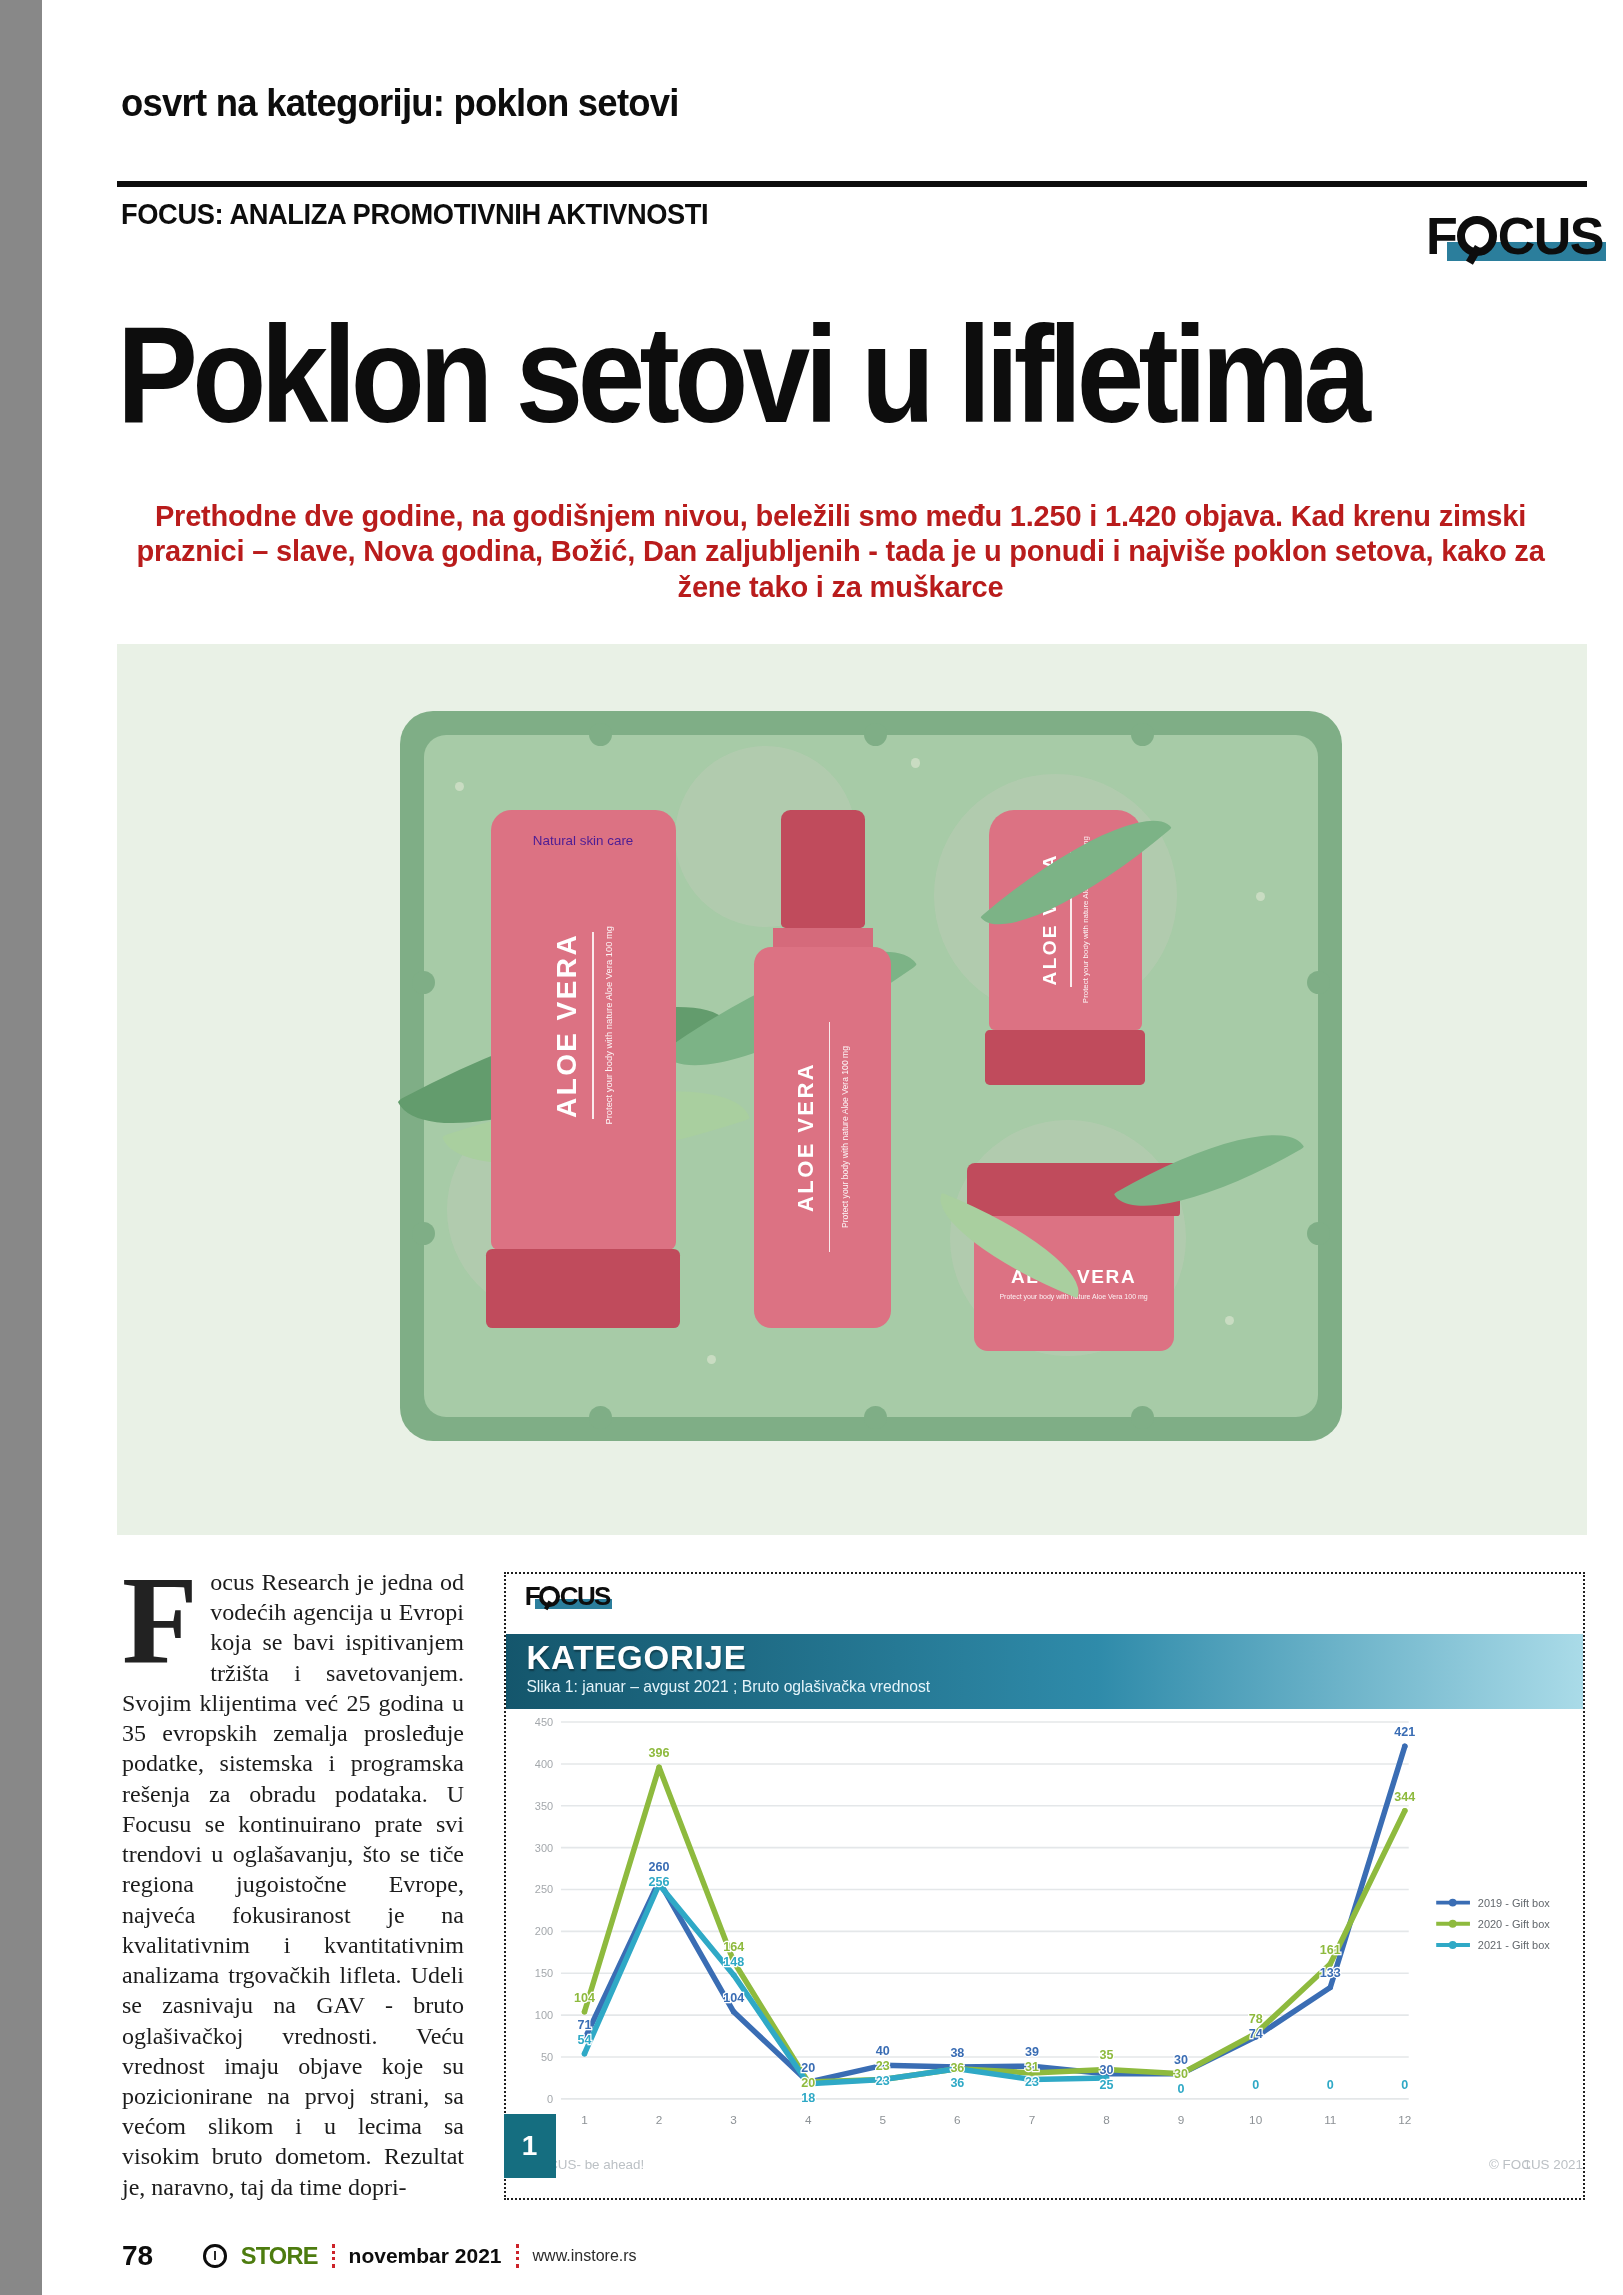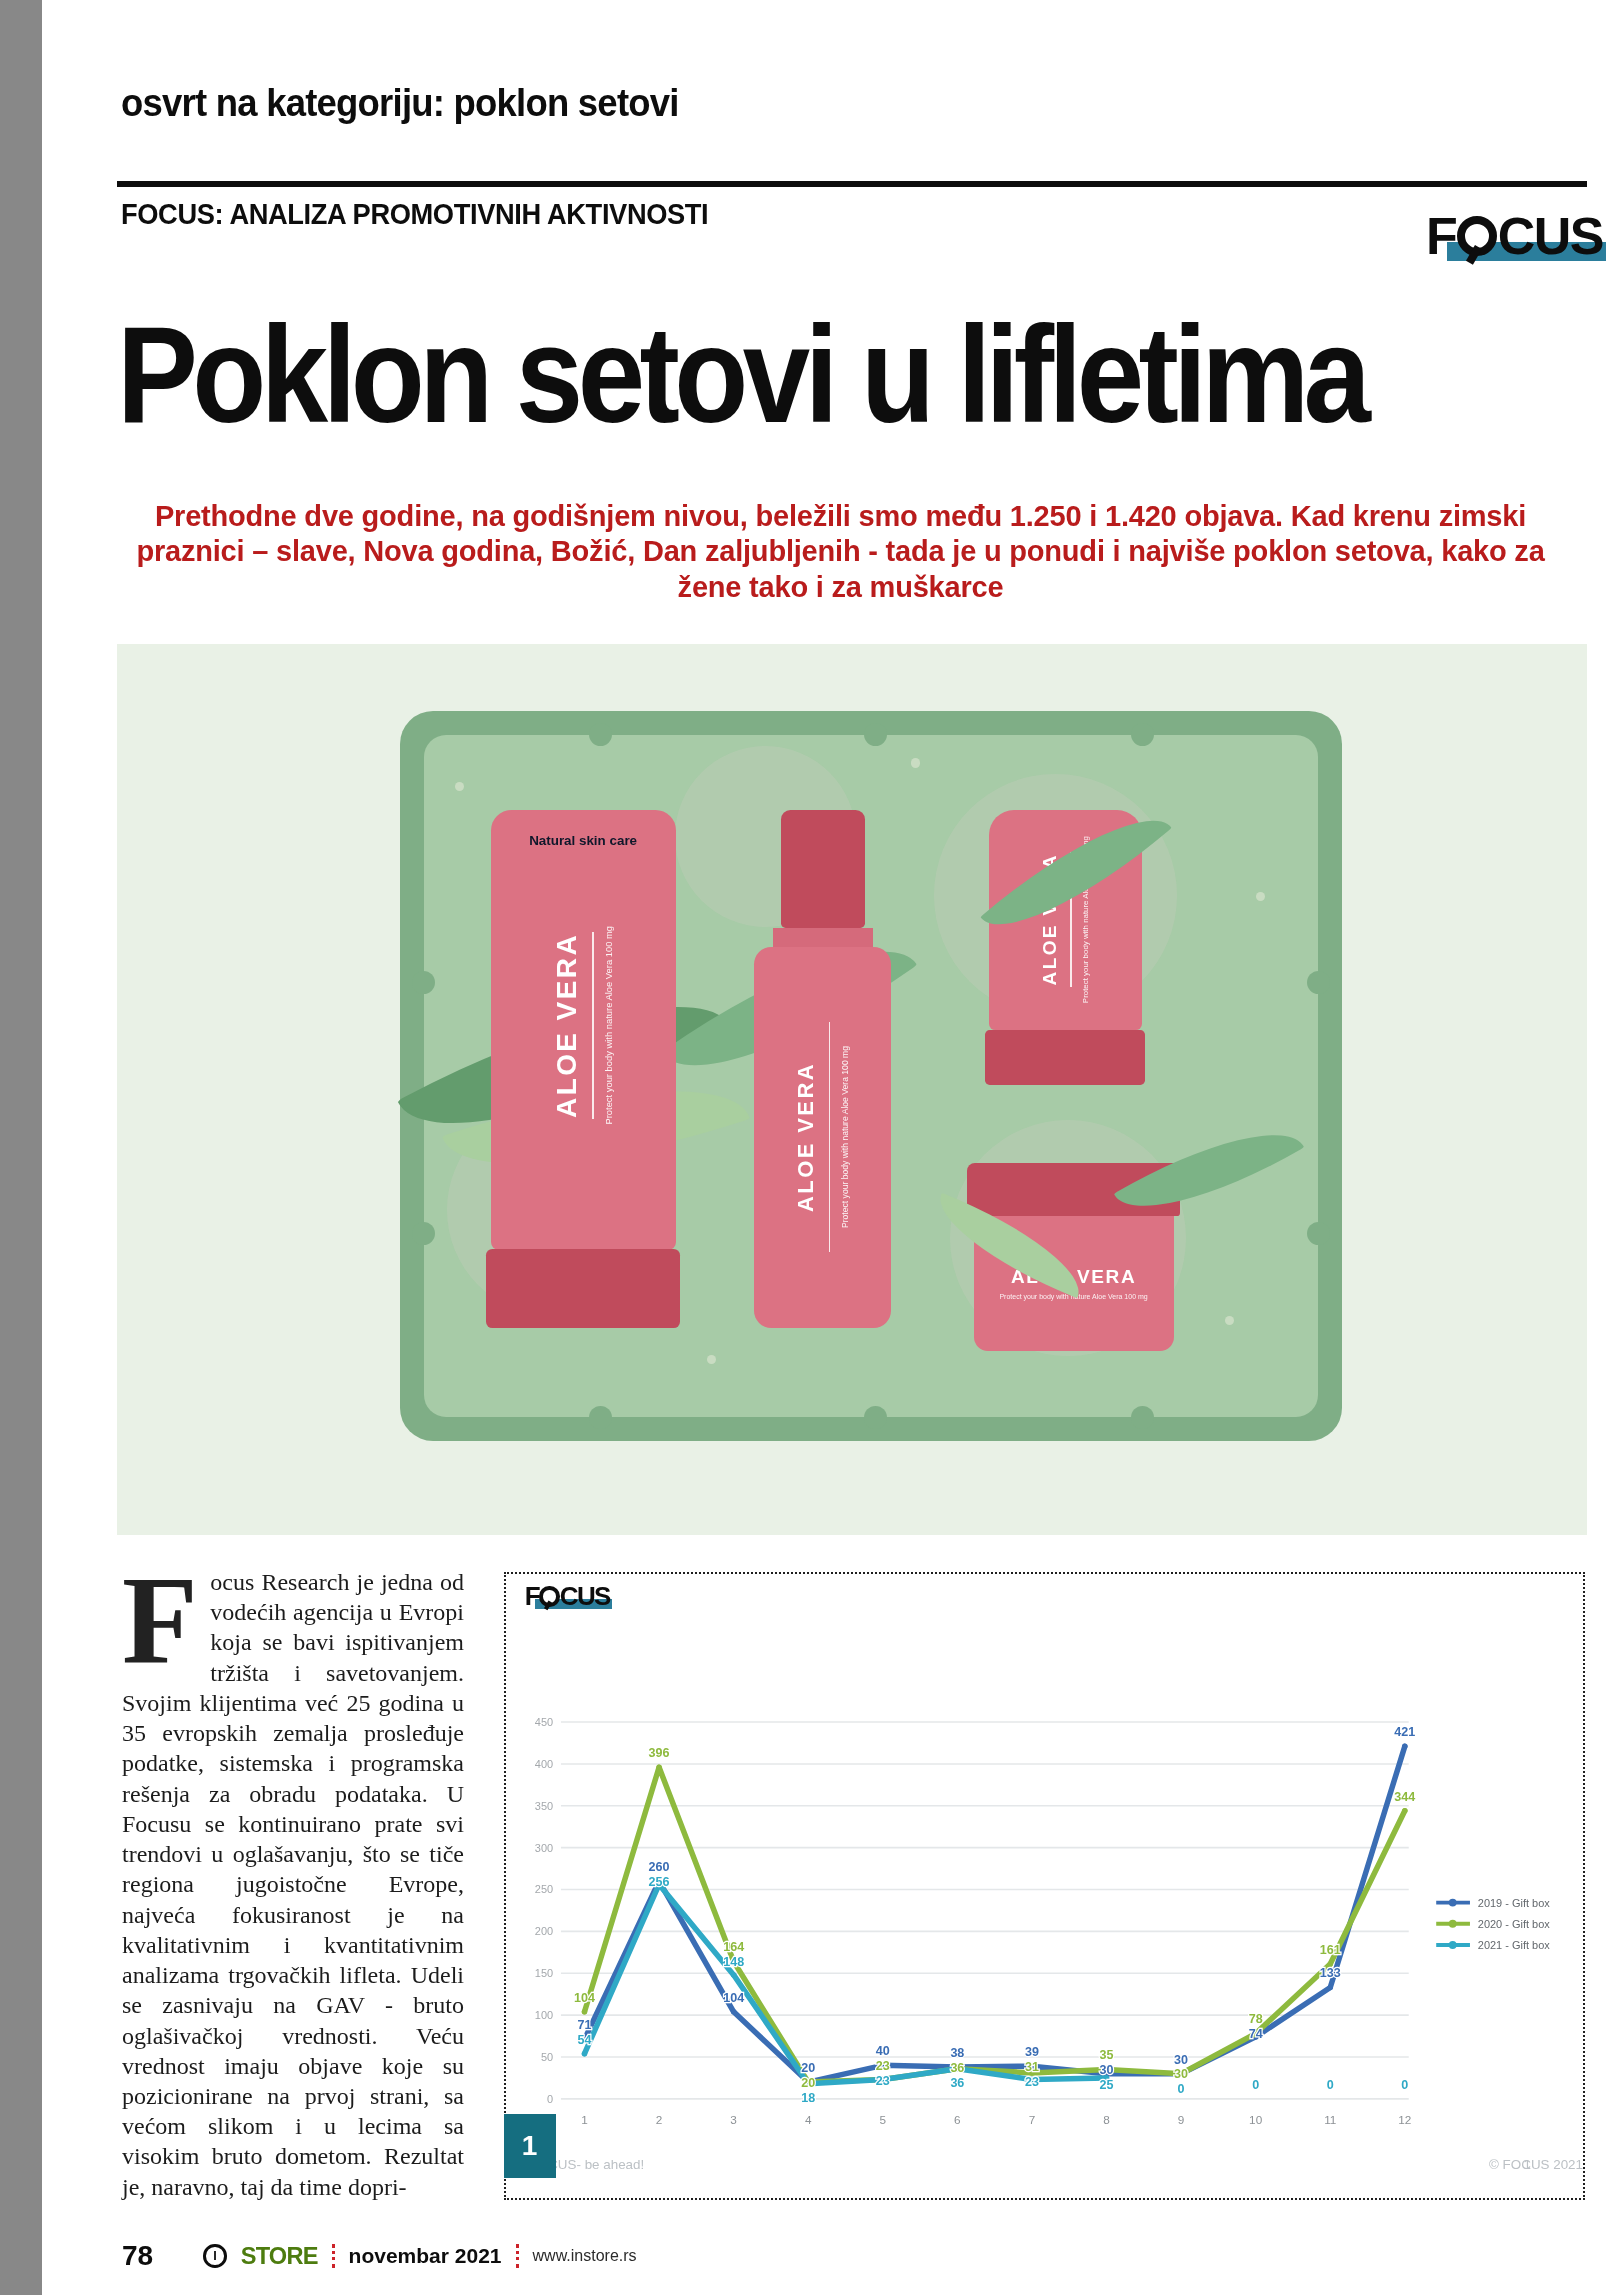--- a/index.html
+++ b/index.html
@@ -35,21 +35,21 @@
   .gift-frame{position:absolute;left:283px;top:67px;width:942px;height:730px;background:#7fae86;border-radius:33px;}
   .gift-inner{position:absolute;inset:23.6px;background:#a7cba7;border-radius:22px;}
   .tab{position:absolute;width:23.6px;height:23.6px;border-radius:50%;background:#7fae86;}
   .well{position:absolute;border-radius:50%;background:#b9ccb4;opacity:.55;}
   .leaf{position:absolute;border-radius:2% 98% 2% 98%;}
   .dotf{position:absolute;width:9.4px;height:9.4px;border-radius:50%;background:#c9dcc2;}
   .vtxt{writing-mode:vertical-rl;transform:rotate(180deg);text-align:center;color:#fff;}
   .product{position:absolute;}
   .t1-body{position:absolute;left:0;right:0;top:0;height:440px;background:#dc7283;border-radius:20.4px 20.4px 7.9px 7.9px;}
   .t1-cap{position:absolute;left:-4.7px;right:-4.7px;bottom:0;height:79px;background:#c04b5c;border-radius:6.3px;}
-  .t1-header{position:absolute;top:23.6px;width:100%;text-align:center;color:#0f172a;font-size:13.4px;font-weight:700;}
+  .t1-header{position:absolute;top:23.6px;width:100%;text-align:center;color:#4c1d95;font-size:13.4px;font-weight:400;}
   .brand-row{position:absolute;top:86px;bottom:94px;left:0;right:0;display:flex;flex-direction:row;
              gap:9.4px;justify-content:center;align-items:center;}
   .brand-v{font-weight:800;letter-spacing:2.4px;}
   .vline{width:1.6px;height:72%;background:rgba(255,255,255,.85);}
   .claim-v{font-size:9.4px;opacity:.92;line-height:1.3;}
   .b-cap{position:absolute;top:0;background:#c04b5c;border-radius:9.4px 9.4px 4.7px 4.7px;}
   .b-neck{position:absolute;background:#d56a7b;}
   .b-body{position:absolute;left:0;right:0;bottom:0;background:#dc7283;border-radius:17.3px;}
   .t2-body{position:absolute;left:0;right:0;top:0;background:#dc7283;border-radius:25px 25px 6.3px 6.3px;}
   .t2-cap{position:absolute;left:-3.9px;right:-3.9px;bottom:0;height:55px;background:#c04b5c;border-radius:4.7px;}
@@ -199,20 +199,24 @@
   <div class="chart-panel">
     <div class="panel-logo">
       <div class="focus-logo small">
         <div class="focus-bar"></div>
         <div class="focus-text">
           <span>F</span>
             <span class="focus-o"></span>
             <span>CUS</span>
         </div>
       </div>
+    </div>
+    <div class="band">
+      <div class="band-title">KATEGORIJE</div>
+      <div class="band-sub">Slika 1:  januar – avgust 2021 ; Bruto oglašivačka vrednost</div>
     </div>
 
     <svg id="chart-svg" width="1077" height="440" viewBox="0 0 1372 560">
         <line x1="70" y1="490" x2="1150" y2="490" stroke="#e4e7e9" stroke-width="2"></line>
         <text x="60" y="495" text-anchor="end" fill="#a4a8ac" font-size="14" font-family="Liberation Sans, sans-serif">0</text>
         <line x1="70" y1="436.6666666666667" x2="1150" y2="436.6666666666667" stroke="#e4e7e9" stroke-width="2"></line>
         <text x="60" y="441.6666666666667" text-anchor="end" fill="#a4a8ac" font-size="14" font-family="Liberation Sans, sans-serif">50</text>
         <line x1="70" y1="383.3333333333333" x2="1150" y2="383.3333333333333" stroke="#e4e7e9" stroke-width="2"></line>
         <text x="60" y="388.3333333333333" text-anchor="end" fill="#a4a8ac" font-size="14" font-family="Liberation Sans, sans-serif">100</text>
         <line x1="70" y1="330" x2="1150" y2="330" stroke="#e4e7e9" stroke-width="2"></line>

